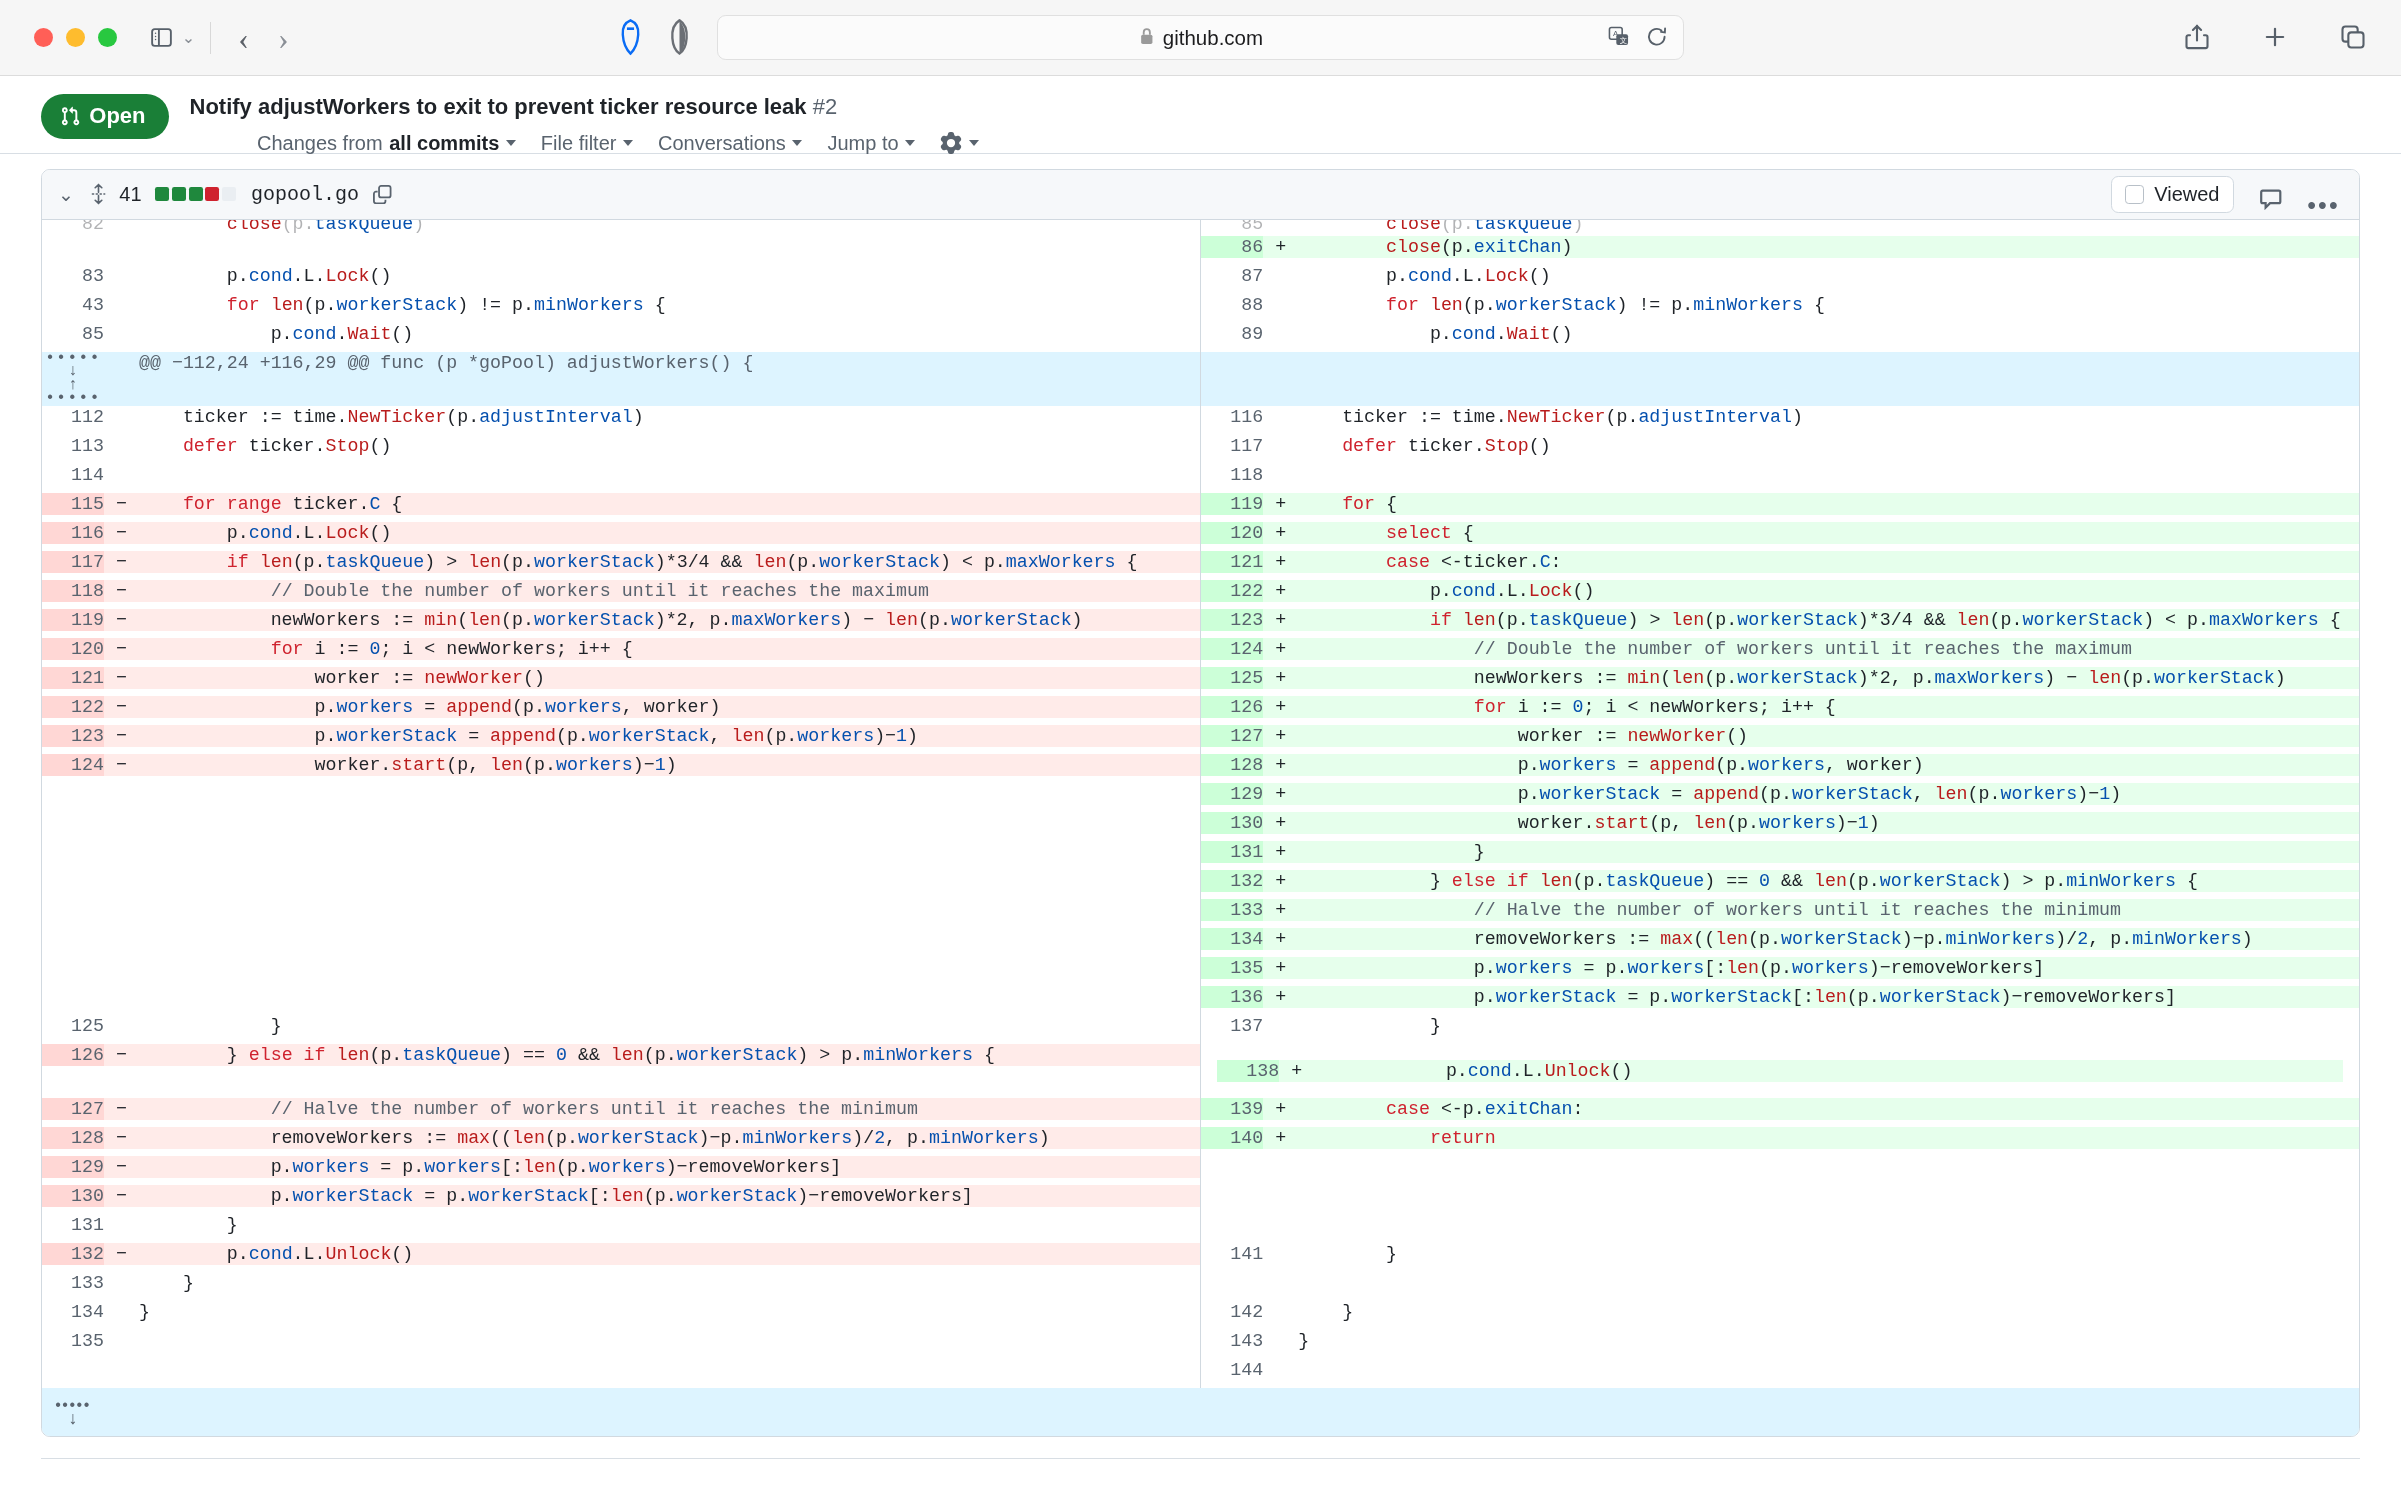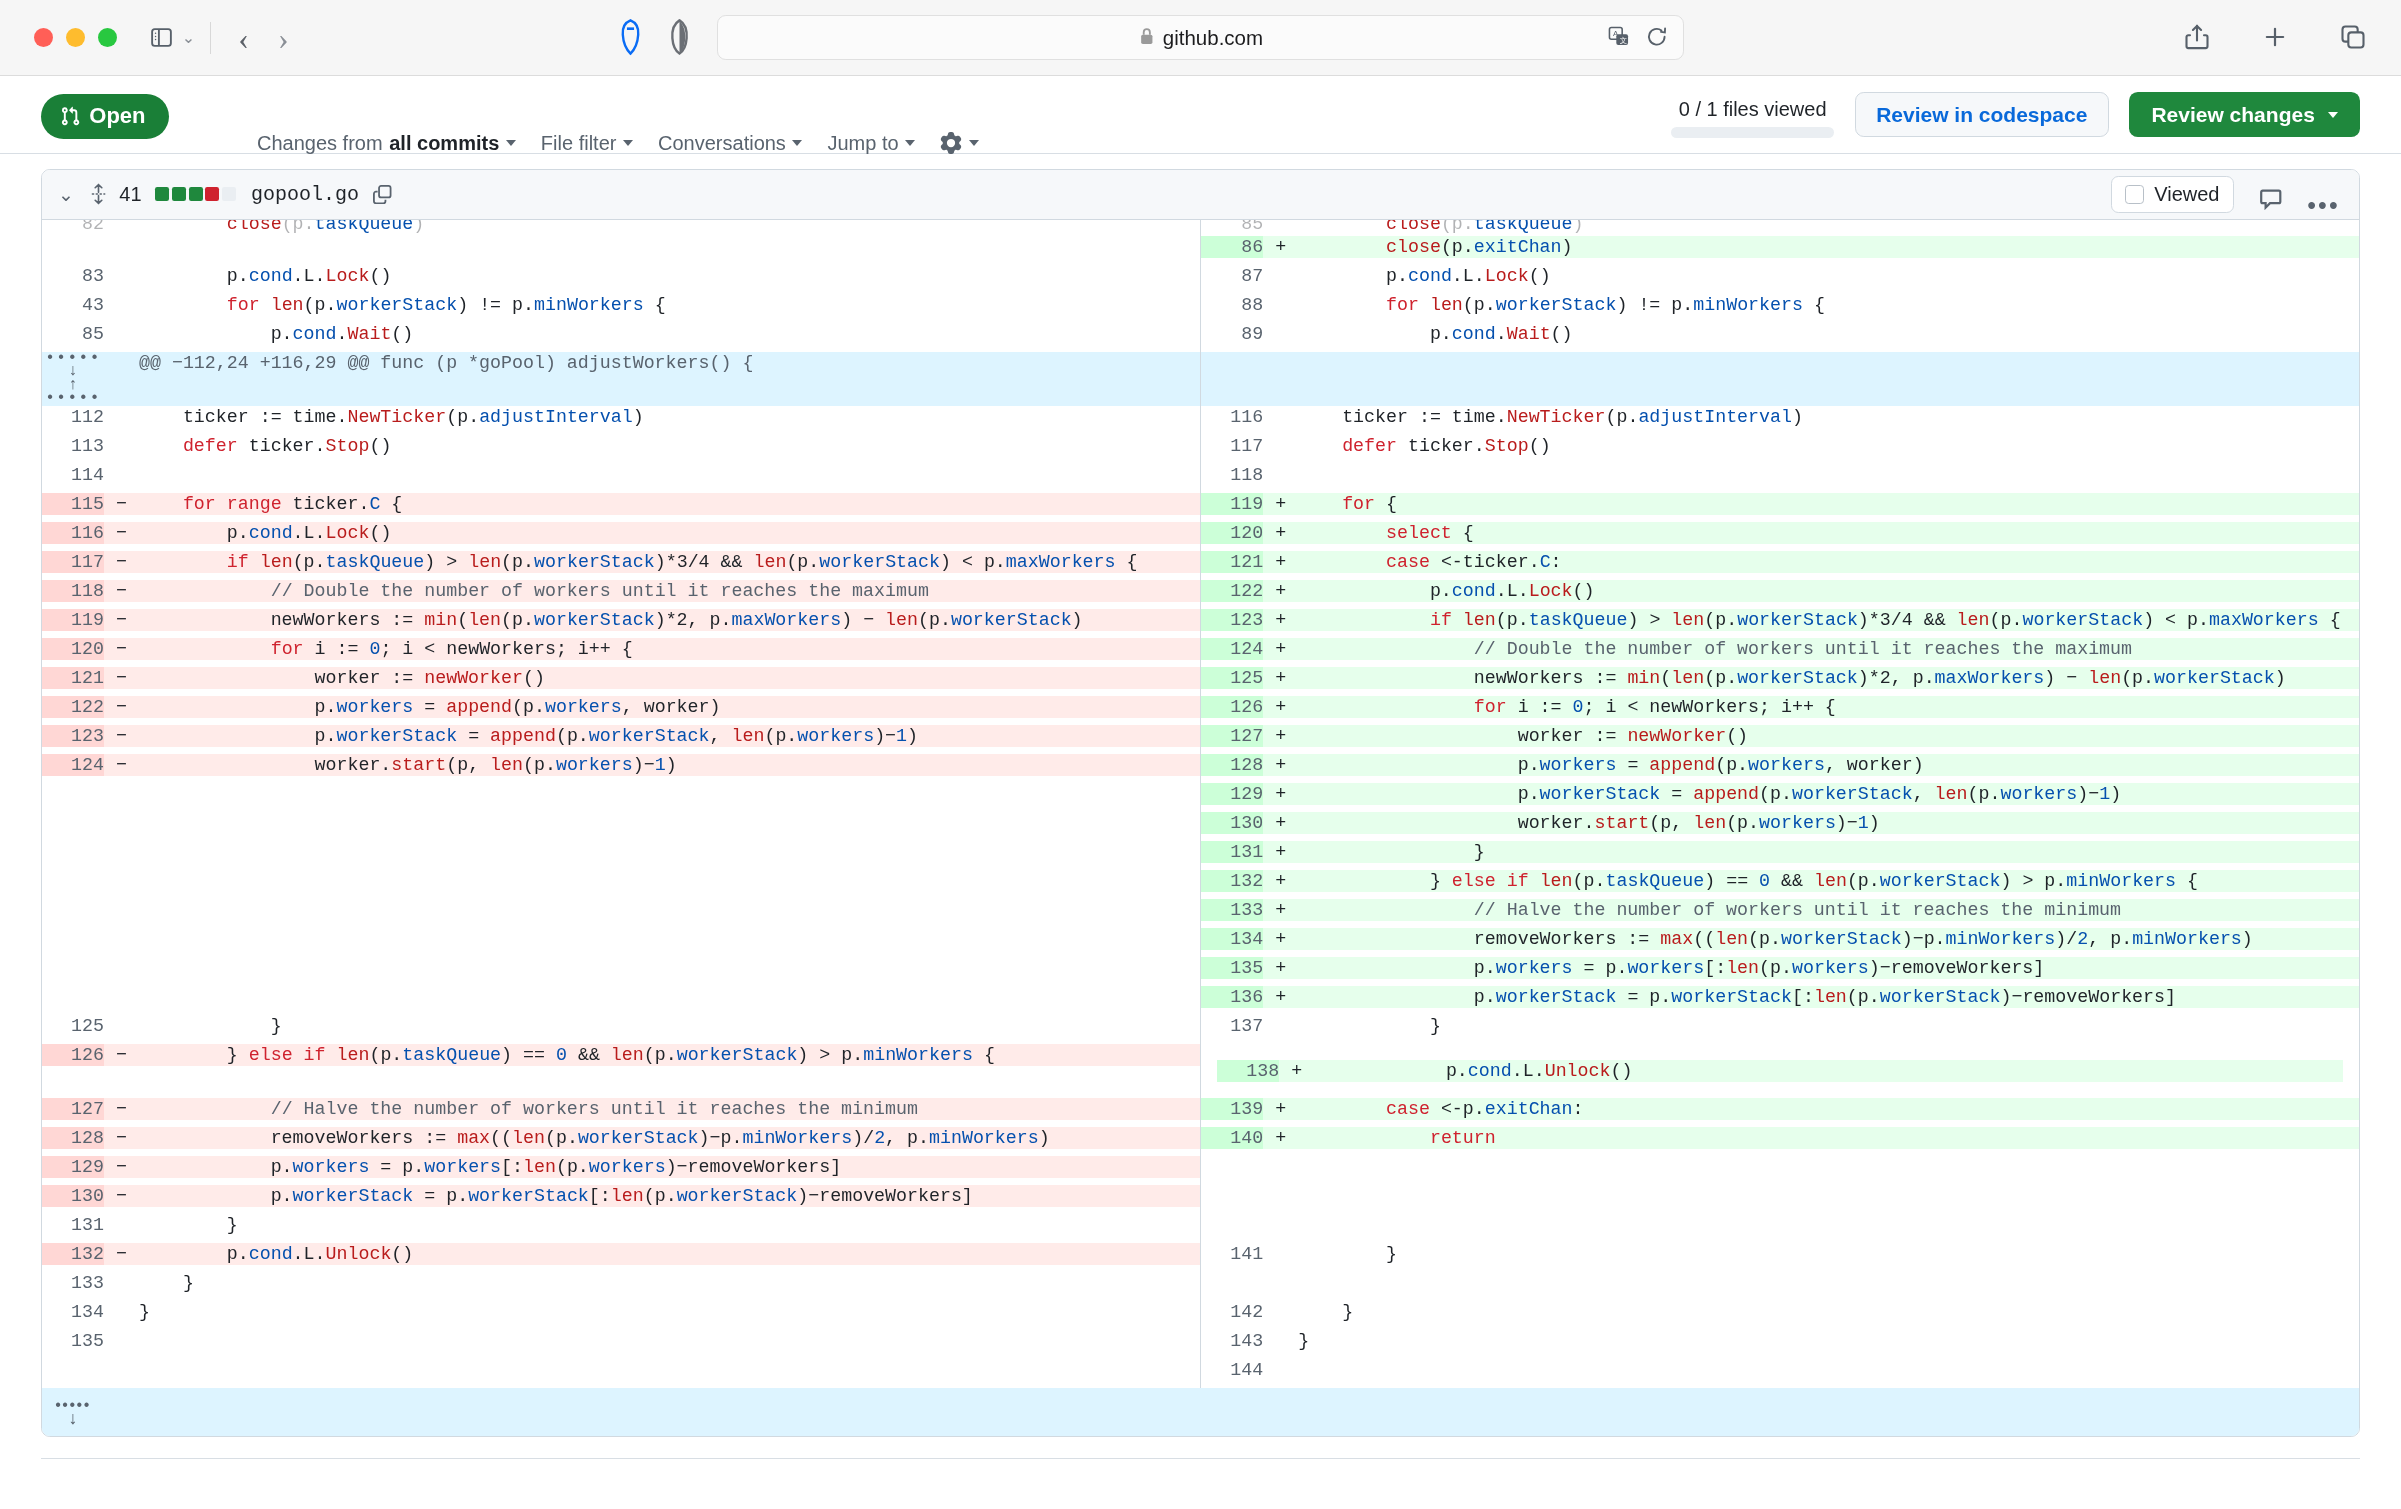--- a/index.html
+++ b/index.html
@@ -326,20 +326,26 @@
 </div>
 
 <div class="pr-header">
   <div class="state-badge">
     <svg width="20.5" height="20.5" viewBox="0 0 16 16" fill="#ffffff">
       <path d="M1.5 3.25a2.25 2.25 0 1 1 3 2.122v5.256a2.251 2.251 0 1 1-1.5 0V5.372A2.25 2.25 0 0 1 1.5 3.25Zm5.677-.177L9.573.677A.25.25 0 0 1 10 .854V2.5h1A2.5 2.5 0 0 1 13.5 5v5.628a2.251 2.251 0 1 1-1.5 0V5a1 1 0 0 0-1-1h-1v1.646a.25.25 0 0 1-.427.177L7.177 3.427a.25.25 0 0 1 0-.354ZM3.75 2.5a.75.75 0 1 0 0 1.5.75.75 0 0 0 0-1.5Zm0 9.5a.75.75 0 1 0 0 1.5.75.75 0 0 0 0-1.5Zm8.25.75a.75.75 0 1 0 1.5 0 .75.75 0 0 0-1.5 0Z"></path>
     </svg>
     <span>Open</span>
   </div>
 
+  <div class="pr-title-col">
+    <div class="pr-title">
+      <span>Notify adjustWorkers to exit to prevent ticker resource leak</span>
+      <span class="pr-num">#2</span>
+    </div>
+  </div>
 
   <div class="pr-subnav" style="position:absolute; left:220px; top:47px;">
     <span class="subnav-item">
       <span>Changes from</span>
       <b>all commits</b>
       <i class="caret"></i>
     </span>
     <span class="subnav-item">
       <span>File filter</span>
       <i class="caret"></i>
@@ -353,31 +359,20 @@
       <i class="caret"></i>
     </span>
     <span class="subnav-item">
       <svg width="22" height="22" viewBox="0 0 16 16" fill="#59636e">
         <path d="M8 0a8.2 8.2 0 0 1 .701.031C9.444.095 9.99.645 10.16 1.29l.288 1.107c.018.066.079.158.212.224.231.114.454.243.668.386.123.082.233.09.299.071l1.103-.303c.644-.176 1.392.021 1.82.63.27.385.506.792.704 1.218.315.675.111 1.422-.364 1.891l-.814.806c-.049.048-.098.147-.088.294.016.257.016.515 0 .772-.01.147.038.246.088.294l.814.806c.475.469.679 1.216.364 1.891a7.977 7.977 0 0 1-.704 1.217c-.428.61-1.176.807-1.82.63l-1.103-.302c-.066-.019-.176-.011-.299.071a4.909 4.909 0 0 1-.668.386c-.133.066-.194.158-.212.224l-.288 1.107c-.17.645-.716 1.195-1.459 1.259a8.006 8.006 0 0 1-1.402 0c-.743-.064-1.289-.614-1.459-1.259l-.288-1.107c-.018-.066-.079-.158-.212-.224a4.911 4.911 0 0 1-.668-.386c-.123-.082-.233-.09-.299-.071l-1.103.303c-.644.176-1.392-.021-1.82-.63a8.12 8.12 0 0 1-.704-1.218c-.315-.675-.111-1.422.363-1.891l.815-.806c.05-.048.098-.147.088-.294a6.214 6.214 0 0 1 0-.772c.01-.147-.038-.246-.088-.294l-.815-.806C.635 6.045.431 5.298.746 4.623a7.92 7.92 0 0 1 .704-1.217c.428-.61 1.176-.807 1.82-.63l1.103.302c.066.019.176.011.299-.071.214-.143.437-.272.668-.386.133-.066.194-.158.212-.224L5.84 1.29c.17-.645.716-1.195 1.459-1.259A8.2 8.2 0 0 1 8 0Zm0 5a3 3 0 1 0 0 6 3 3 0 0 0 0-6Z"></path>
       </svg>
       <i class="caret"></i>
     </span>
   </div>
 
-  <div class="pr-header-right">
-    <div class="files-viewed-wrap">
-      <span class="files-viewed-text">0 / 1 files viewed</span>
-      <div class="files-progress"></div>
-    </div>
-    <div class="btn btn-outline">Review in codespace</div>
-    <div class="btn btn-green">
-      <span>Review changes</span>
-      <i class="caret-white"></i>
-    </div>
-  </div>
 </div>
 
 <div class="diff-outer" style="padding-top:14.7px;">
   <div class="file-box">
 
     <div class="file-header">
       <span class="fh-chevron">⌄</span>
       <span class="fh-expander">
         <svg width="19" height="22" viewBox="0 0 16 20" fill="none" stroke="#59636e" stroke-width="1.5" stroke-linecap="round">
           <path d="M8 1.5 V8.5 M5 4.3 L8 1.4 L11 4.3"></path>

